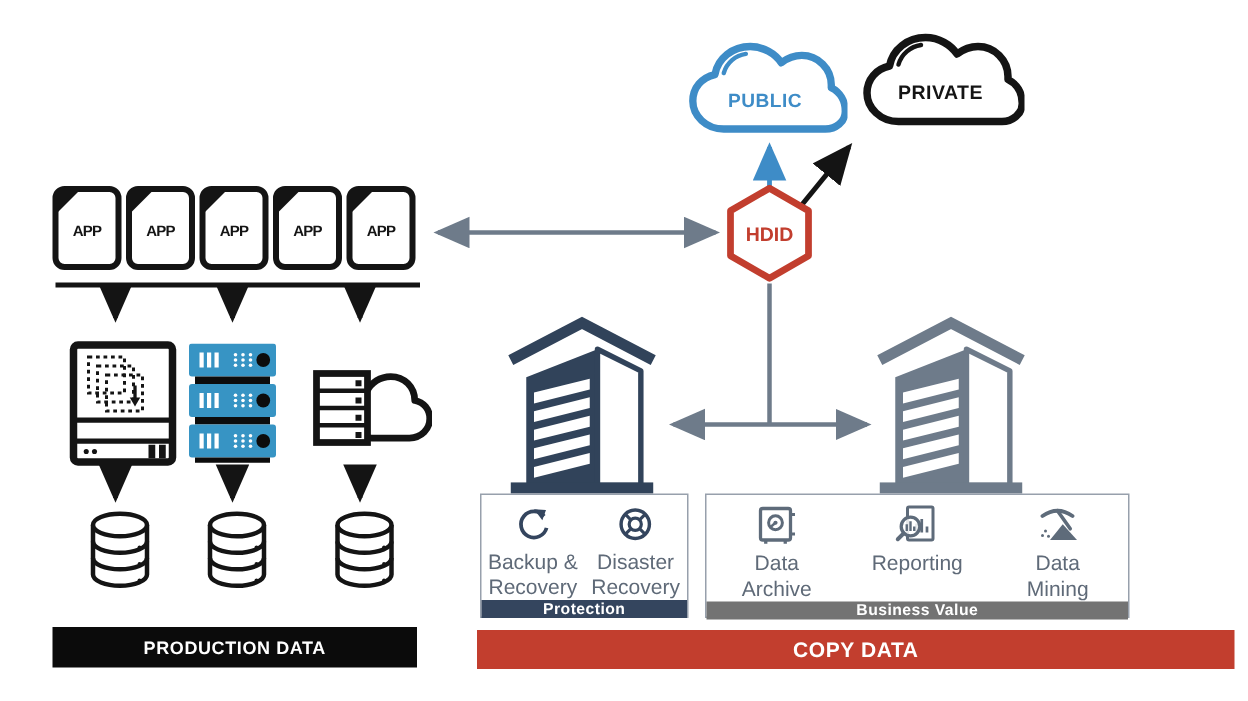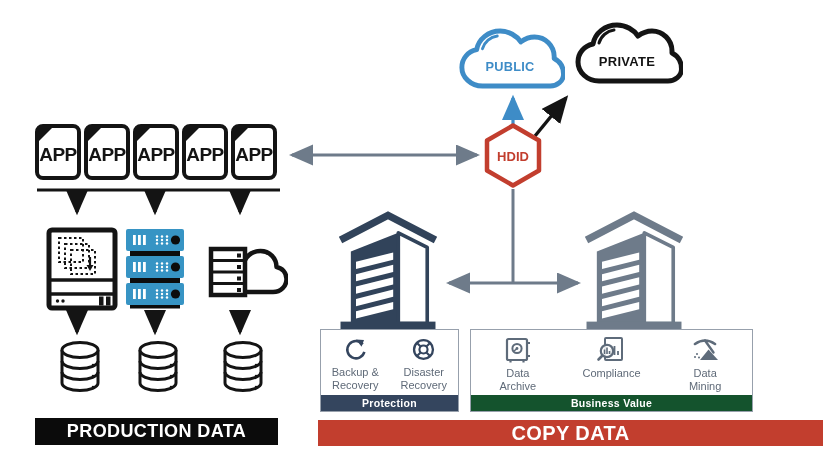--- a/index.html
+++ b/index.html
@@ -6,43 +6,43 @@
   .canvas{position:relative;width:832px;height:467px;background:#ffffff;
           font-family:"Liberation Sans",sans-serif;overflow:hidden;}
   .abs{position:absolute;}
 
   
   .app-doc{position:absolute;top:124px;width:46px;height:56px;border:4px solid #141414;
            border-radius:8px;background:#fff;box-sizing:border-box;
            display:flex;align-items:center;justify-content:center;}
   .app-doc .fold{position:absolute;top:-1px;left:-1px;width:0;height:0;
                  border-top:15px solid #141414;border-right:15px solid transparent;}
-  .app-doc .app-txt{font-weight:bold;font-size:19px;letter-spacing:-0.5px;color:#141414;margin-top:5px;}
+  .app-doc .app-txt{font-weight:bold;font-size:10px;letter-spacing:-0.5px;color:#141414;margin-top:5px;}
 
   
   .bar{position:absolute;display:flex;align-items:center;justify-content:center;
        color:#fff;font-weight:bold;}
   .prod-bar{left:35px;top:418px;width:243px;height:27px;background:#0b0b0b;
-            font-size:18px;letter-spacing:.4px;}
+            font-size:12px;letter-spacing:.4px;}
   .copy-bar{left:318px;top:420px;width:505px;height:26px;background:#C23E2E;
-            font-size:20px;letter-spacing:.4px;}
+            font-size:14px;letter-spacing:.4px;}
 
   
   .fbox{position:absolute;top:329px;height:83px;background:#fff;border:1.5px solid #97A0AC;
         box-sizing:border-box;display:flex;flex-direction:column;}
   .prot-box{left:320px;width:139px;}
   .biz-box{left:470px;width:283px;}
   .fbox .items{flex:1;display:flex;align-items:flex-start;justify-content:space-around;padding-top:6px;}
   .fitem{display:flex;flex-direction:column;align-items:center;width:68px;}
-  .fitem .lbl{margin-top:3px;font-size:11px;line-height:1.2;color:#5F6A78;
+  .fitem .lbl{margin-top:3px;font-size:14px;line-height:1.2;color:#5F6A78;
               text-align:center;white-space:pre-line;}
   .fbox .footer{height:16px;display:flex;align-items:center;justify-content:center;
                 color:#fff;font-weight:bold;font-size:10.5px;letter-spacing:.3px;}
   .prot-box .footer{background:#34455E;}
-  .biz-box .footer{background:#14532d;}
+  .biz-box .footer{background:#737373;}
 
   svg{display:block;}
   .cloud-label{font-weight:bold;font-size:13px;letter-spacing:.3px;}
   .hdid-label{font-weight:bold;font-size:13px;}
 </style>
 </head>
 <body>
 
 <div class="canvas">
 
@@ -300,21 +300,21 @@
           <rect x="9" y="2" width="17" height="22" rx="1" fill="#fff" stroke="#5E6B7A" stroke-width="2"></rect>
           <line x1="15" y1="19" x2="15" y2="13" stroke="#5E6B7A" stroke-width="1.8"></line>
           <line x1="18.5" y1="19" x2="18.5" y2="10" stroke="#5E6B7A" stroke-width="1.8"></line>
           <line x1="22" y1="19" x2="22" y2="15" stroke="#5E6B7A" stroke-width="1.8"></line>
           <circle cx="11" cy="15" r="6.2" fill="rgba(255,255,255,0.85)" stroke="#5E6B7A" stroke-width="2.2"></circle>
           <line x1="8.5" y1="18" x2="8.5" y2="13.5" stroke="#5E6B7A" stroke-width="1.6"></line>
           <line x1="11" y1="18" x2="11" y2="11.5" stroke="#5E6B7A" stroke-width="1.6"></line>
           <line x1="13.5" y1="18" x2="13.5" y2="15" stroke="#5E6B7A" stroke-width="1.6"></line>
           <line x1="6.5" y1="19.5" x2="2.5" y2="23.5" stroke="#5E6B7A" stroke-width="2.6" stroke-linecap="round"></line>
         </svg>
-        <div class="lbl">Compliance</div>
+        <div class="lbl">Reporting</div>
       </div>
       <div class="fitem">
         <svg width="30" height="28" viewBox="0 0 30 28">
           <path d="M5,8 Q15,1 25,8" fill="none" stroke="#5E6B7A" stroke-width="2.6" stroke-linecap="round"></path>
           <line x1="15" y1="4.5" x2="23.5" y2="16.5" stroke="#5E6B7A" stroke-width="2.4" stroke-linecap="round"></line>
           <path d="M10,24 L18.5,13.5 L28,24 Z" fill="#5E6B7A"></path>
           <circle cx="7" cy="18" r="1" fill="#5E6B7A"></circle>
           <circle cx="5" cy="21" r="1" fill="#5E6B7A"></circle>
           <circle cx="9" cy="21.5" r="1" fill="#5E6B7A"></circle>
         </svg>

